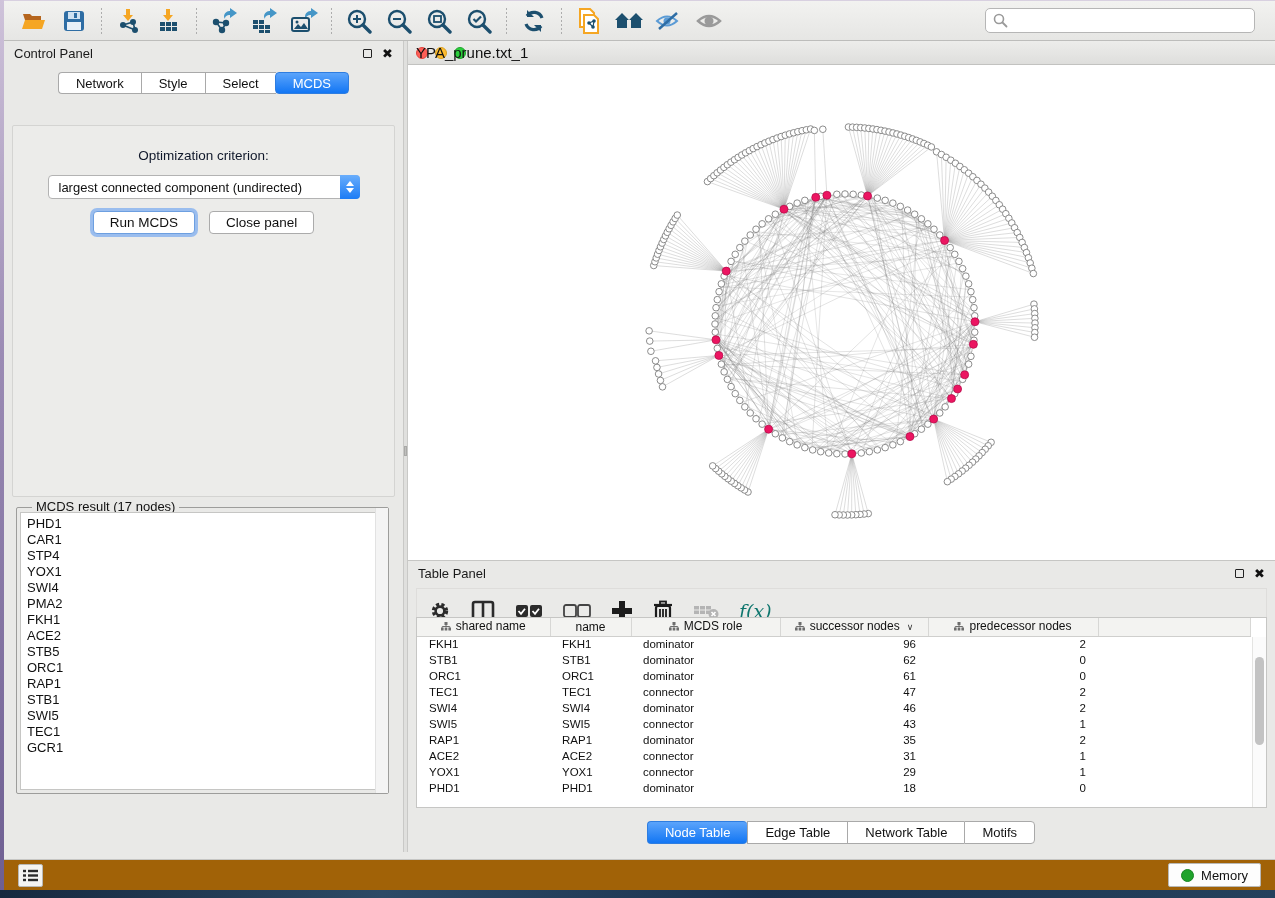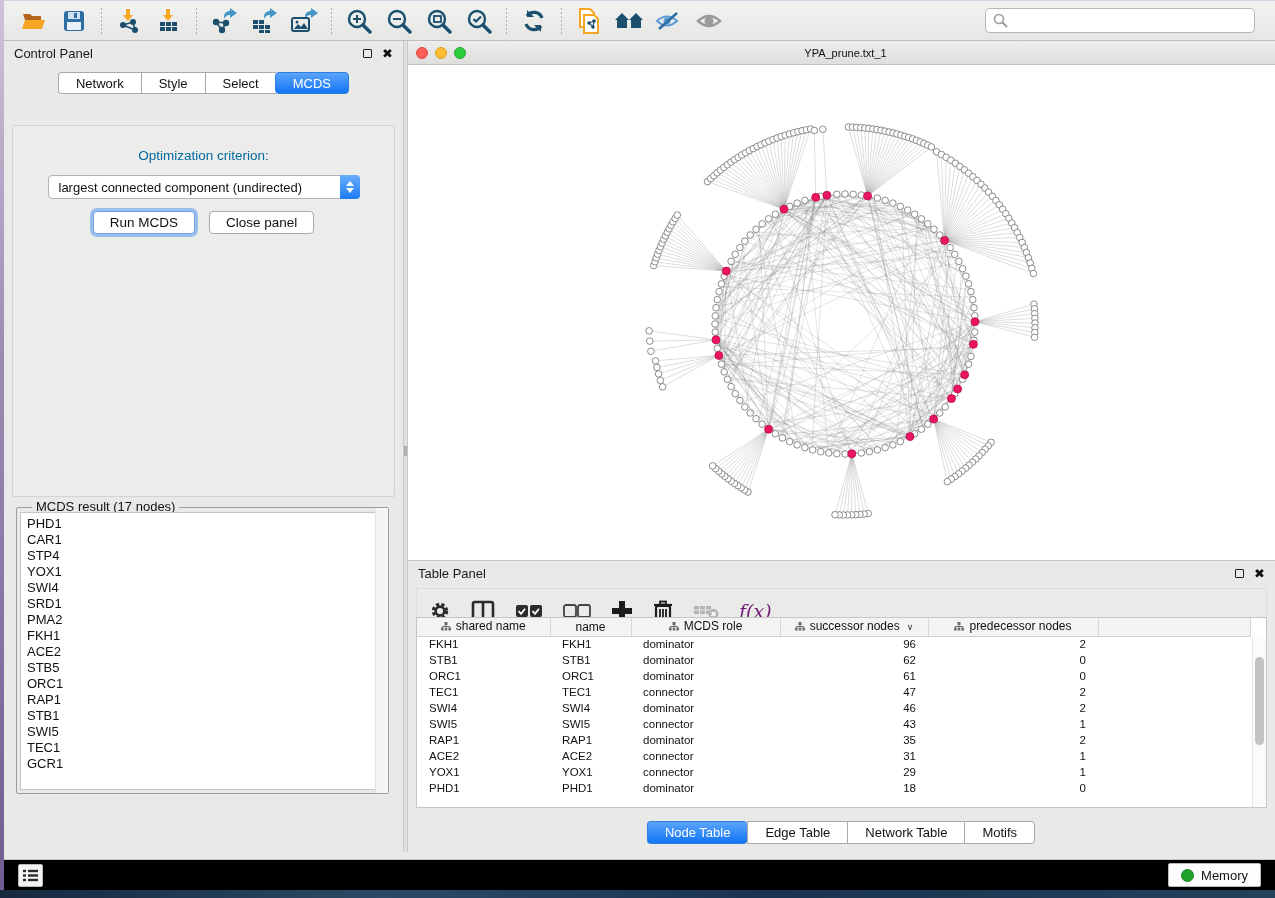--- a/index.html
+++ b/index.html
@@ -44,21 +44,21 @@
   .seg { display:flex; }
   .seg .tab { background:#fff; border:1px solid #a9a9a9; border-right:none; padding:0 17px;
     display:flex; align-items:center; font-size:13px; color:#111; height:22px; }
   .seg .tab:first-child { border-radius:4px 0 0 4px; }
   .seg .tab:last-child { border-right:1px solid #a9a9a9; border-radius:0 4px 4px 0; }
   .seg .tab.active { background:linear-gradient(180deg,#5ba4fb,#1276f4); color:#fff;
     border-color:#2e7de0; border-radius:4px; margin-left:-1px; }
 
   .cp-inner { position:absolute; left:8px; right:8px; top:84px; height:372px;
     background:#ececea; border:1px solid #d4d4d2; border-radius:2px; padding-top:22px; }
-  .opt-label { text-align:center; font-size:13.5px; color:#0369a1; }
+  .opt-label { text-align:center; font-size:13.5px; color:#0f172a; }
   .dropdown { margin:12px auto 0; width:312px; height:24px; background:#fff; border:1px solid #b3b3b3;
     border-radius:4px; display:flex; align-items:center; position:relative; padding-left:10px;
     font-size:13px; color:#111; }
   .dd-stepper { position:absolute; right:-1px; top:-1px; width:20px; height:24px; border-radius:0 4px 4px 0;
     background:linear-gradient(180deg,#6aaefc,#1c7cf5); display:flex; flex-direction:column;
     align-items:center; justify-content:center; gap:2px; }
   .dd-stepper .up, .dd-stepper .dn { width:0; height:0; border-left:4px solid transparent; border-right:4px solid transparent; }
   .dd-stepper .up { border-bottom:5px solid #fff; }
   .dd-stepper .dn { border-top:5px solid #fff; }
   .btn-row { display:flex; justify-content:center; gap:14px; margin-top:12px; }
@@ -76,46 +76,46 @@
 
   
   .net-window { position:absolute; left:0; right:0; top:0; height:519px; background:#fff; }
   .net-titlebar { height:24px; background:linear-gradient(180deg,#ededeb,#dededc);
     border-bottom:1px solid #c2c2c0; display:flex; align-items:center; padding:0 8px; position:relative; }
   .traffic { display:flex; gap:7px; }
   .traffic span { width:12px; height:12px; border-radius:50%; display:inline-block; }
   .tl-red { background:#ff5f57; border:1px solid #e0443e; }
   .tl-yellow { background:#febc2e; border:1px solid #d9a022; }
   .tl-green { background:#2ace3b; border:1px solid #1fa62d; }
-  .net-title { position:absolute; left:8px; right:0; text-align:center; font-size:11px; color:#111; }
+  .net-title { position:absolute; left:8px; right:0; text-align:left; font-size:15px; color:#111; }
   .net-canvas { position:absolute; left:0; right:0; top:24px; bottom:0; background:#fff; overflow:hidden; }
 
   
   .table-panel { position:absolute; left:0; right:0; top:519px; bottom:0; background:#e9e9e7;
     border-top:1px solid #c6c6c4; }
   .tp-toolbar { height:46px; margin:2px 8px 0 8px; background:#eaeae8; border:1px solid #dedddb;
     display:flex; align-items:center; padding-left:12px; gap:20px; }
   .tp-ico { display:flex; align-items:center; justify-content:center; }
-  .fx { font-family:"DejaVu Serif","Liberation Serif",serif; font-style:italic; font-size:19px; color:#701a75; }
+  .fx { font-family:"DejaVu Serif","Liberation Serif",serif; font-style:italic; font-size:19px; color:#0f766e; }
   .table-wrap { position:absolute; left:8px; right:8px; top:56px; bottom:44px; background:#fff;
     border:1px solid #c6c6c4; overflow:hidden; }
   table.node-table { border-collapse:collapse; table-layout:fixed; width:833px; }
   .node-table th { height:18px; background:#f3f3f1; border-right:1px solid #d7d7d5; border-bottom:1px solid #cfcfcd;
     font-size:12px; font-weight:normal; color:#111; text-align:center; position:relative; white-space:nowrap; overflow:hidden;}
   .node-table th .attr-ico { display:inline-block; vertical-align:-1px; margin-right:5px; }
   .node-table th .sort { font-size:9px; color:#333; margin-left:7px; }
   .node-table td { height:16px; font-size:11.5px; color:#111; padding:0 12px; white-space:nowrap; overflow:hidden; }
   .node-table td.num { text-align:right; }
   .tbl-scroll { position:absolute; right:0; top:19px; bottom:0; width:14px; background:#fbfbfb; border-left:1px solid #e4e4e2; }
   .tbl-thumb { position:absolute; left:2px; right:2px; top:20px; height:88px; background:#c3c3c3; border-radius:5px; }
   .tp-tabs { position:absolute; left:0; right:0; bottom:8px; display:flex; justify-content:center; }
   .tp-tabs .tab { height:23px; }
 
   
-  .status-bar { position:absolute; left:0; right:0; bottom:0; height:31px; background:#000000;
+  .status-bar { position:absolute; left:0; right:0; bottom:0; height:31px; background:#a16207;
     border-top:1px solid #c6c6c4; display:flex; align-items:center; padding:0 14px; }
   .list-btn { width:25px; height:23px; background:#f4f4f2; border:1px solid #b9b9b7; border-radius:2px;
     display:flex; align-items:center; justify-content:center; }
   .memory-btn { margin-left:auto; height:24px; background:#fdfdfd; border:1px solid #b9b9b7; border-radius:2px;
     display:flex; align-items:center; gap:7px; padding:0 12px; font-size:13px; color:#111; }
   .mem-dot { width:13px; height:13px; border-radius:50%; background:#1fa32c; border:1px solid #188522; }
 </style>
 </head>
 <body>
 
@@ -307,21 +307,20 @@
     </div>
 
     <div class="group-box">
       <legend class="gb-label">MCDS result (17 nodes)</legend>
       <div class="mcds-list" id="mcds-list">
           <div>PHD1</div>
           <div>CAR1</div>
           <div>STP4</div>
           <div>YOX1</div>
           <div>SWI4</div>
-          <div>SRD1</div>
           <div>PMA2</div>
           <div>FKH1</div>
           <div>ACE2</div>
           <div>STB5</div>
           <div>ORC1</div>
           <div>RAP1</div>
           <div>STB1</div>
           <div>SWI5</div>
           <div>TEC1</div>
           <div>GCR1</div>

